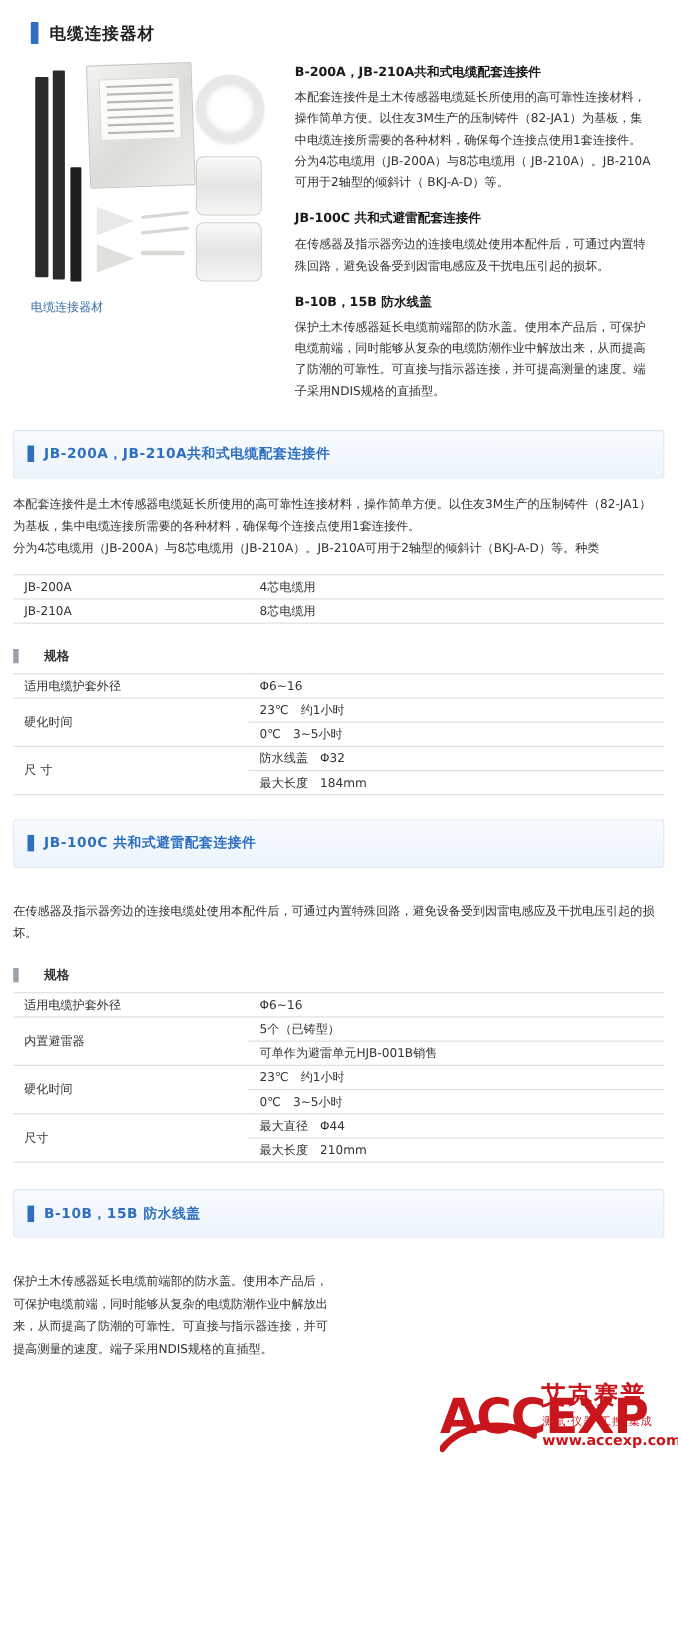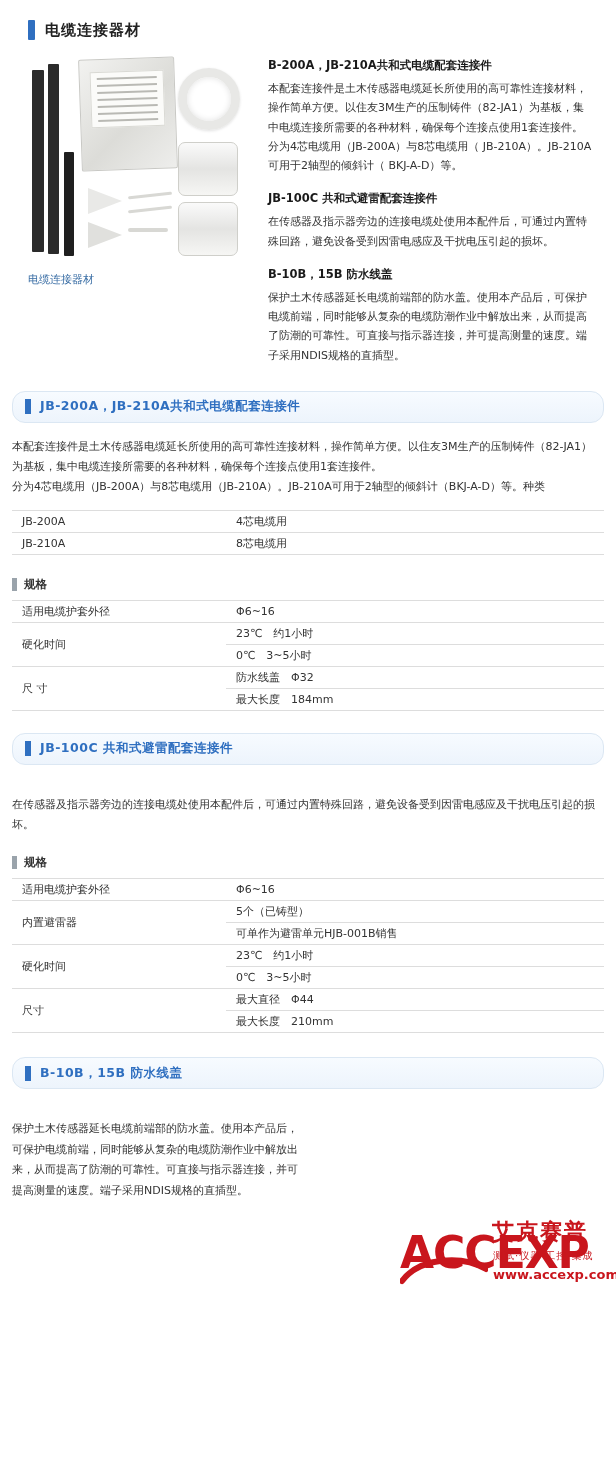--- a/index.html
+++ b/index.html
@@ -73,24 +73,24 @@
     line-height: 1.75;
     color: #333333;
     font-size: 11px;
     margin-bottom: 16px;
   }
   .hr-body:last-child { margin-bottom: 0; }
 
   
   .sec-bar {
     margin: 18px 12px 0 12px;
-    height: 32px;
+    height: 44px;
     background: linear-gradient(to bottom, #f7fbff 0%, #edf4fc 100%);
     border: 1px solid #dbe7f3;
-    border-radius: 13px;
+    border-radius: 3px;
     display: flex;
     align-items: center;
     padding-left: 12px;
   }
   .sec-bar .mark {
     width: 6px; height: 15px;
     background: #2f6fc0;
     margin-right: 9px;
     display: inline-block;
   }
@@ -130,20 +130,21 @@
   }
   table.spec td.v {
     border-left: none;
   }
 
   
   .sub-head {
     display: flex;
     align-items: center;
     margin: 22px 0 0 12px;
+    gap: 16px;
   }
   .sub-head .mark {
     width: 5px; height: 13px;
     background: #9aa3ab;
     margin-right: 7px;
     display: inline-block;
   }
   .sub-head .txt {
     font-weight: bold;
     font-size: 11.5px;

